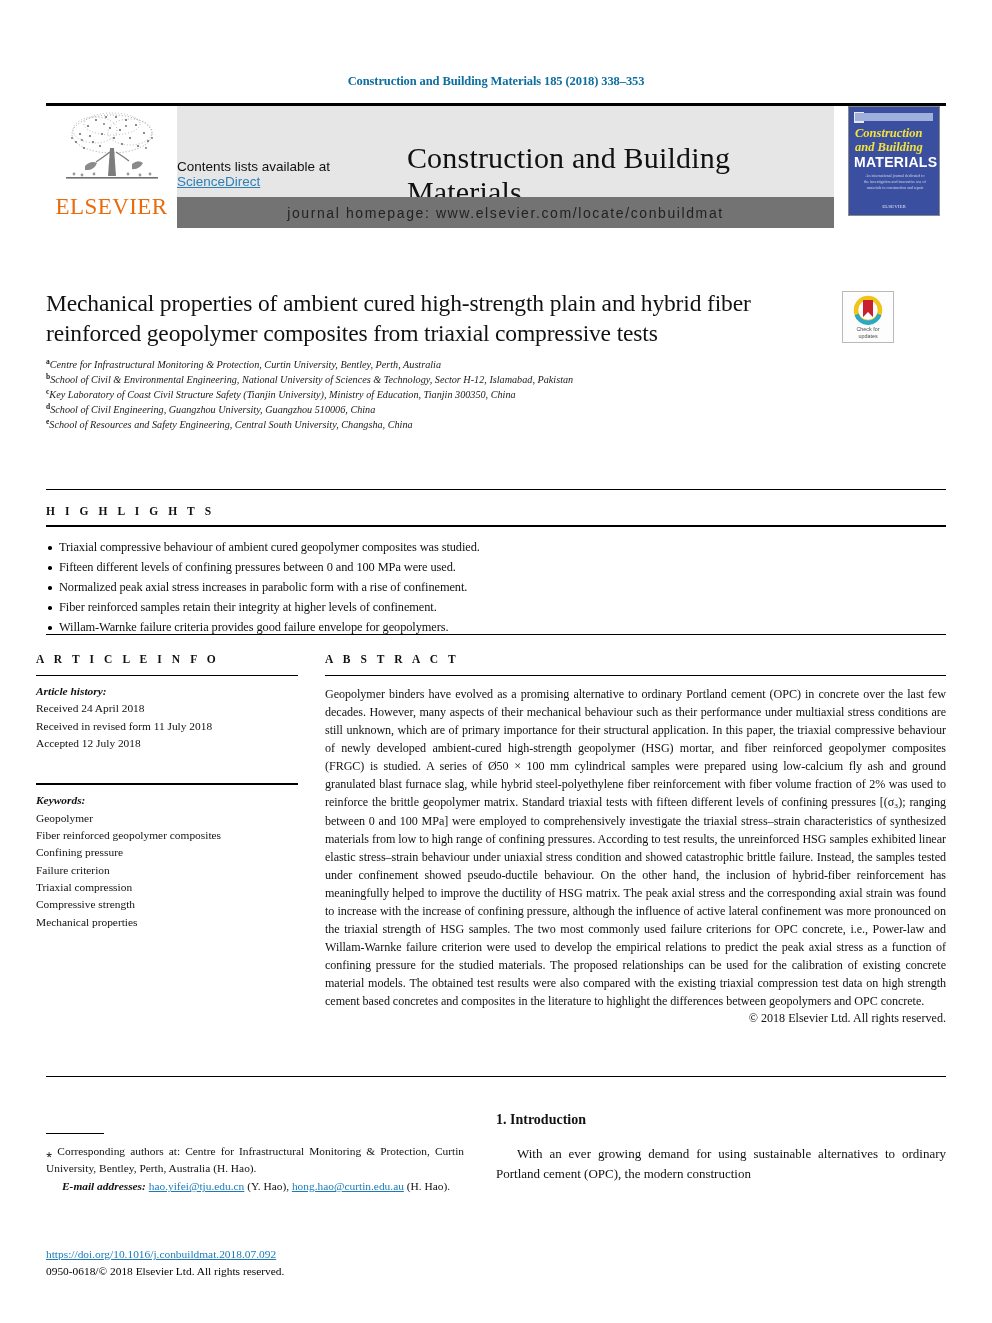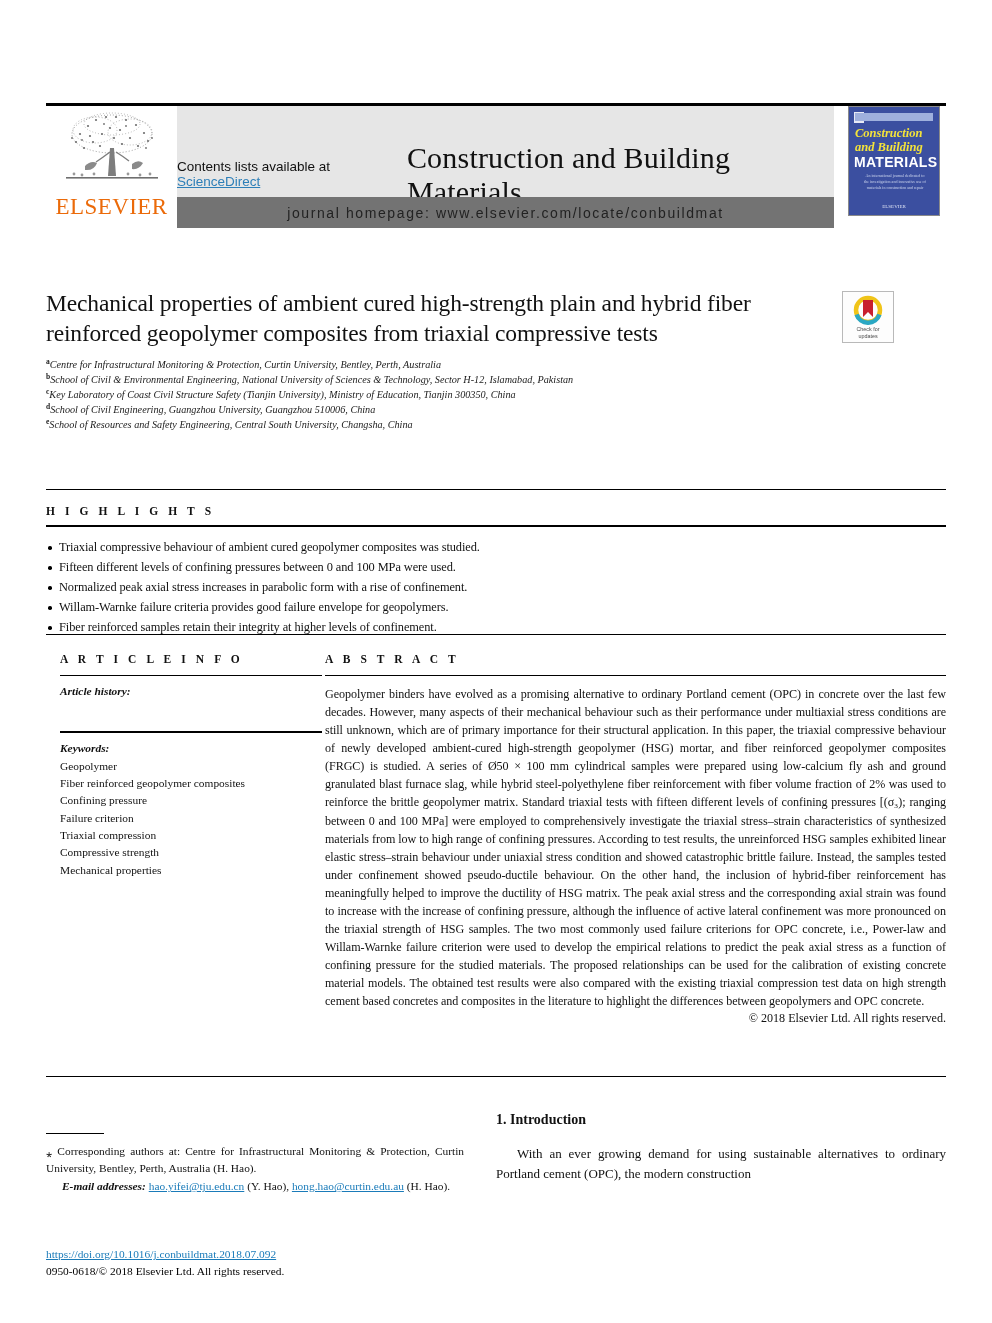--- a/index.html
+++ b/index.html
@@ -299,21 +299,21 @@
     width: 3.5px;
     height: 3.5px;
     background: #000;
     border-radius: 50%;
   }
 
   
   .info-col {
     position: absolute;
     top: 653px;
-    left: 60px;
+    left: 36px;
     width: 262px;
   }
   .abs-col {
     position: absolute;
     top: 653px;
     left: 325px;
     width: 621px;
   }
   .info-rule {
     border-top: 1px solid #000;
@@ -409,20 +409,21 @@
     text-align: justify;
     text-indent: 21px;
     color: #111;
   }
 </style>
 </head>
 <body>
 
 <div class="page">
 
+  <div class="running-head">Construction and Building Materials 185 (2018) 338–353</div>
 
   <div class="masthead">
     <div class="masthead-inner">
 
       <div class="elsevier-block">
         <svg class="tree-logo" viewBox="0 0 104 86">
           <g fill="#6f6f6f">
             <ellipse cx="52" cy="26" rx="40" ry="19" fill="none" stroke="#7a7a7a" stroke-width="0.7" stroke-dasharray="1 2"></ellipse>
             <ellipse cx="35" cy="22" rx="22" ry="13" fill="none" stroke="#8a8a8a" stroke-width="0.6" stroke-dasharray="1 2"></ellipse>
             <ellipse cx="70" cy="24" rx="22" ry="13" fill="none" stroke="#8a8a8a" stroke-width="0.6" stroke-dasharray="1 2"></ellipse>
@@ -524,32 +525,37 @@
   </div>
 
   <div class="sec-rule-top" style="top:489px;"></div>
   <div class="highlights">
     <div class="sec-head">H I G H L I G H T S</div>
     <div class="thick-rule"></div>
     <ul class="hl-list">
         <li>Triaxial compressive behaviour of ambient cured geopolymer composites was studied.</li>
         <li>Fifteen different levels of confining pressures between 0 and 100 MPa were used.</li>
         <li>Normalized peak axial stress increases in parabolic form with a rise of confinement.</li>
+        <li>Fiber reinforced samples retain their integrity at higher levels of confinement.</li>
         <li>Willam-Warnke failure criteria provides good failure envelope for geopolymers.</li>
-        <li>Fiber reinforced samples retain their integrity at higher levels of confinement.</li>
       </ul>
   </div>
 
   <div class="sec-rule-top" style="top:634px;"></div>
 
   <div class="info-col">
     <div class="sec-head">A R T I C L E   I N F O</div>
     <div class="info-rule"></div>
     <div class="info-block">
       <div class="it">Article history:</div>
+      <div id="history-list">
+          <div>Received 24 April 2018</div>
+          <div>Received in revised form 11 July 2018</div>
+          <div>Accepted 12 July 2018</div>
+        </div>
     </div>
     <div class="kw-rule"></div>
     <div class="info-block">
       <div class="it">Keywords:</div>
       <div id="keywords-list">
           <div>Geopolymer</div>
           <div>Fiber reinforced geopolymer composites</div>
           <div>Confining pressure</div>
           <div>Failure criterion</div>
           <div>Triaxial compression</div>

